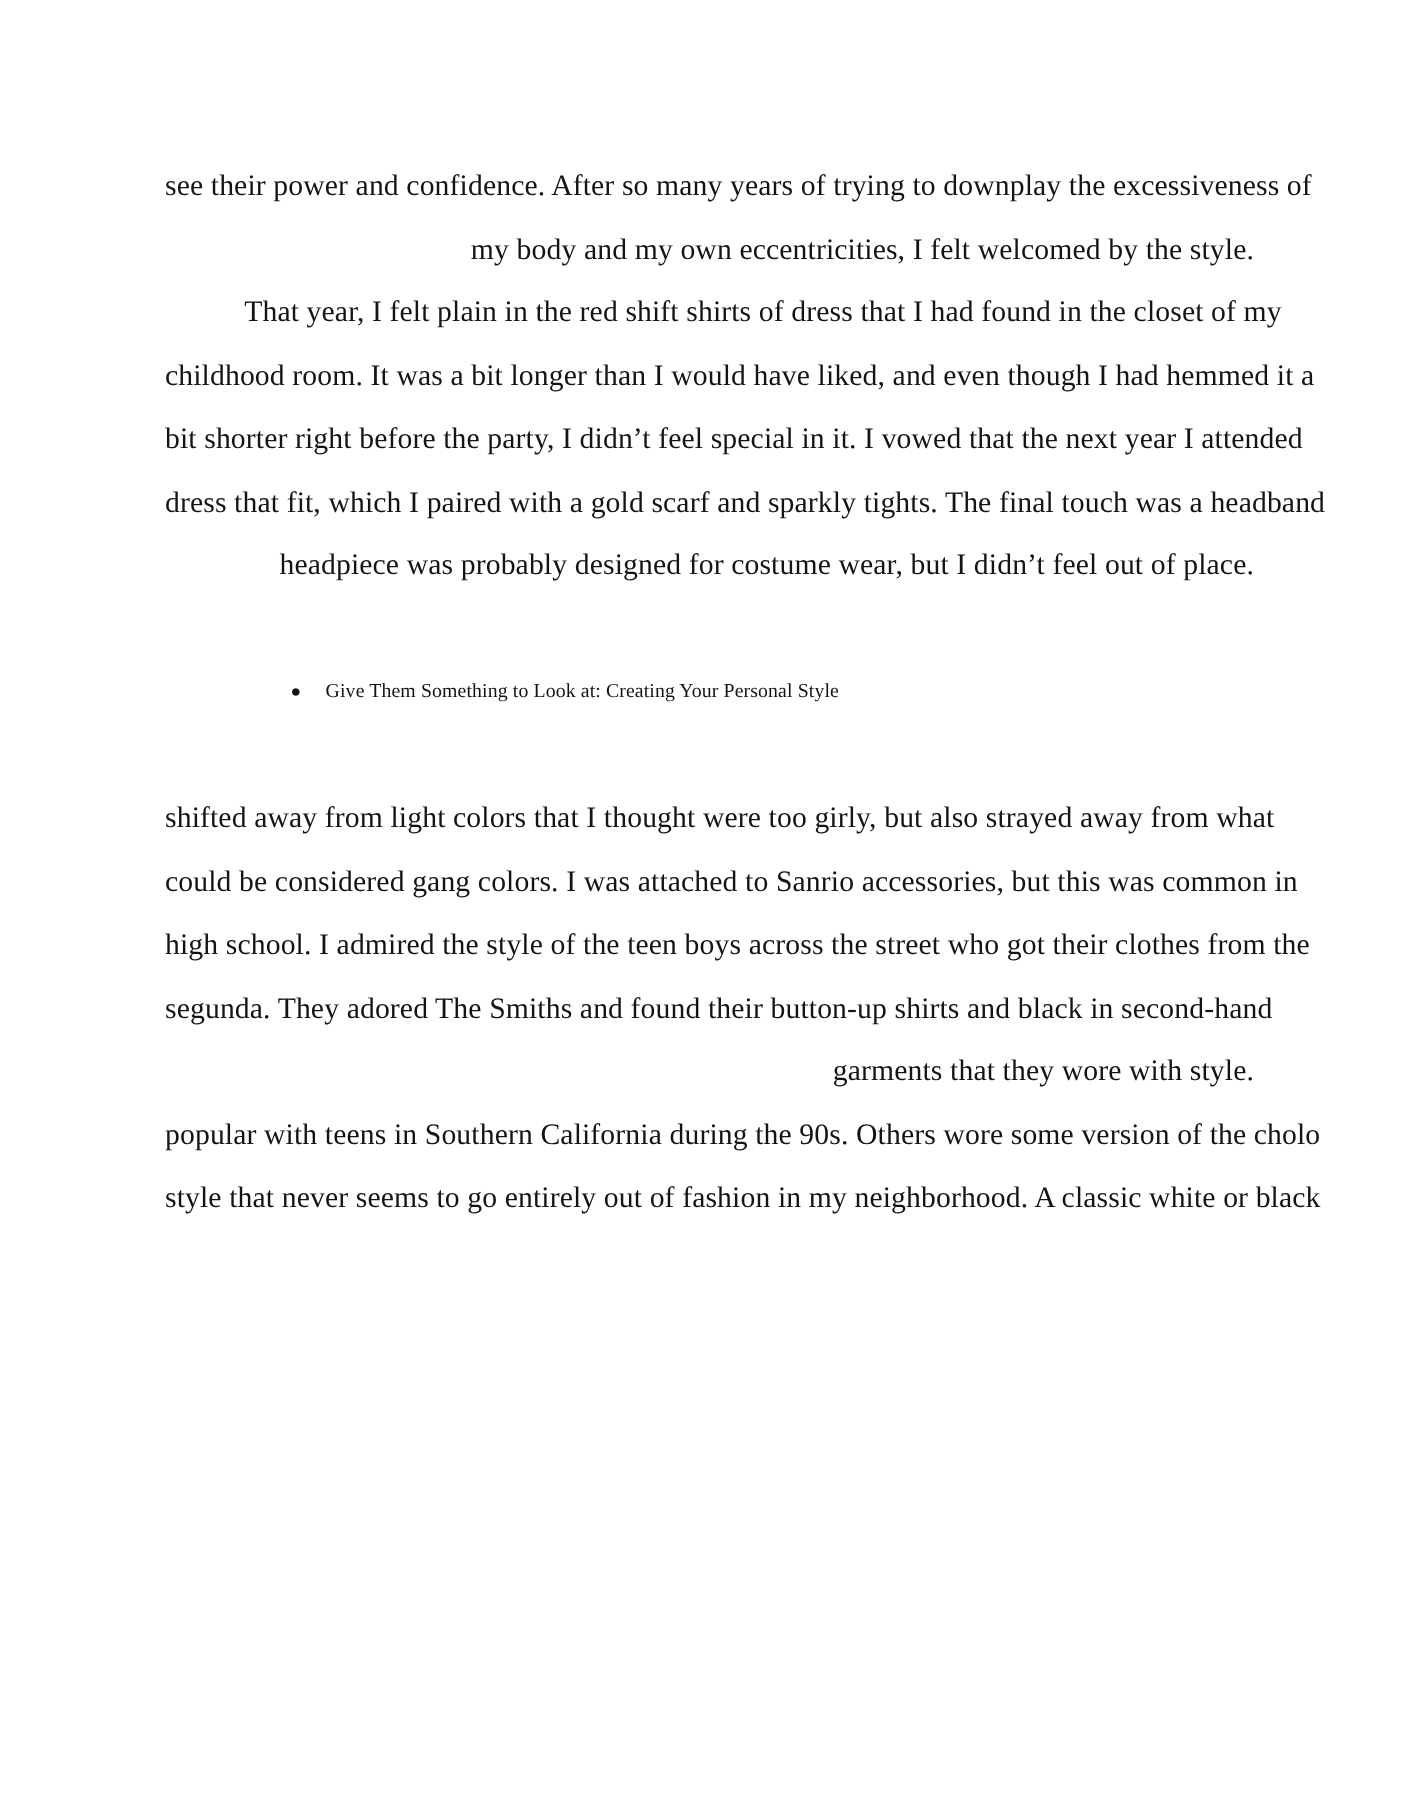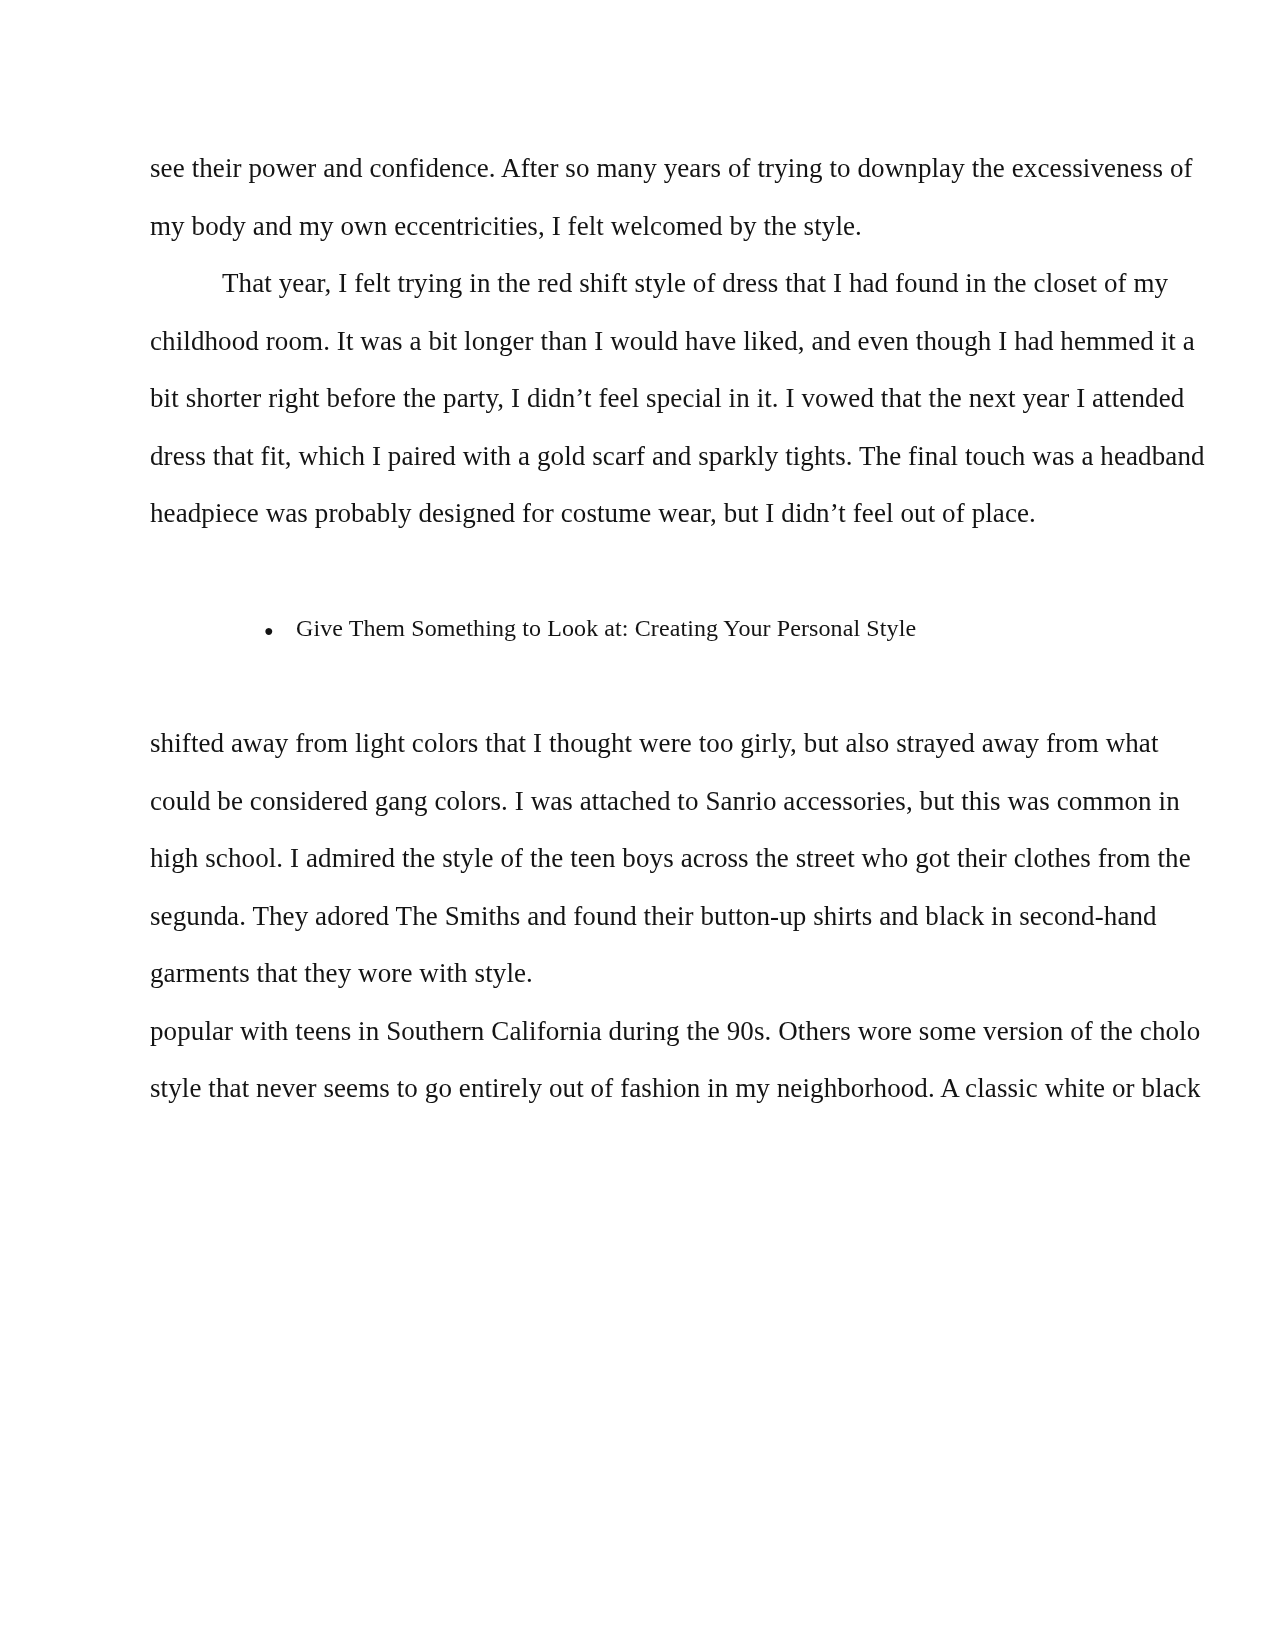--- a/index.html
+++ b/index.html
@@ -21,59 +21,60 @@
     left: 150px;
     top: 140px;
     width: 990px;
   }
   .line {
     font-size: 27px;
     line-height: 57.5px;
     height: 57.5px;
     white-space: nowrap;
     letter-spacing: 0.1px;
+    text-align: right;
   }
   .line.first-indent {
     padding-left: 72px;
   }
   .spacer {
     height: 57.5px;
   }
   .bullet-line {
     display: flex;
     align-items: baseline;
     height: 57.5px;
     padding-left: 114px;
   }
   .bullet-glyph {
     font-size: 16px;
     line-height: 57.5px;
     width: 32px;
     flex: 0 0 32px;
   }
   .bullet-text {
-    font-size: 24px;
+    font-size: 18px;
     line-height: 57.5px;
     white-space: nowrap;
     letter-spacing: 0.1px;
   }
 </style>
 </head>
 <body>
 
 <div class="page">
   <div class="content">
 
     <div class="para">
       <div class="line">see their power and confidence. After so many years of trying to downplay the excessiveness of</div>
       <div class="line">my body and my own eccentricities, I felt welcomed by the style.</div>
     </div>
 
     <div class="para">
-      <div class="line first-indent">That year, I felt trying in the red shift style of dress that I had found in the closet of my</div>
+      <div class="line first-indent">That year, I felt plain in the red shift shirts of dress that I had found in the closet of my</div>
       <div class="line">childhood room. It was a bit longer than I would have liked, and even though I had hemmed it a</div>
       <div class="line">bit shorter right before the party, I didn’t feel special in it. I vowed that the next year I attended</div>
       <div class="line">dress that fit, which I paired with a gold scarf and sparkly tights. The final touch was a headband</div>
       <div class="line">headpiece was probably designed for costume wear, but I didn’t feel out of place.</div>
     </div>
 
     <div class="spacer"></div>
 
     <div class="bullet-line">
       <span class="bullet-glyph">●</span>

